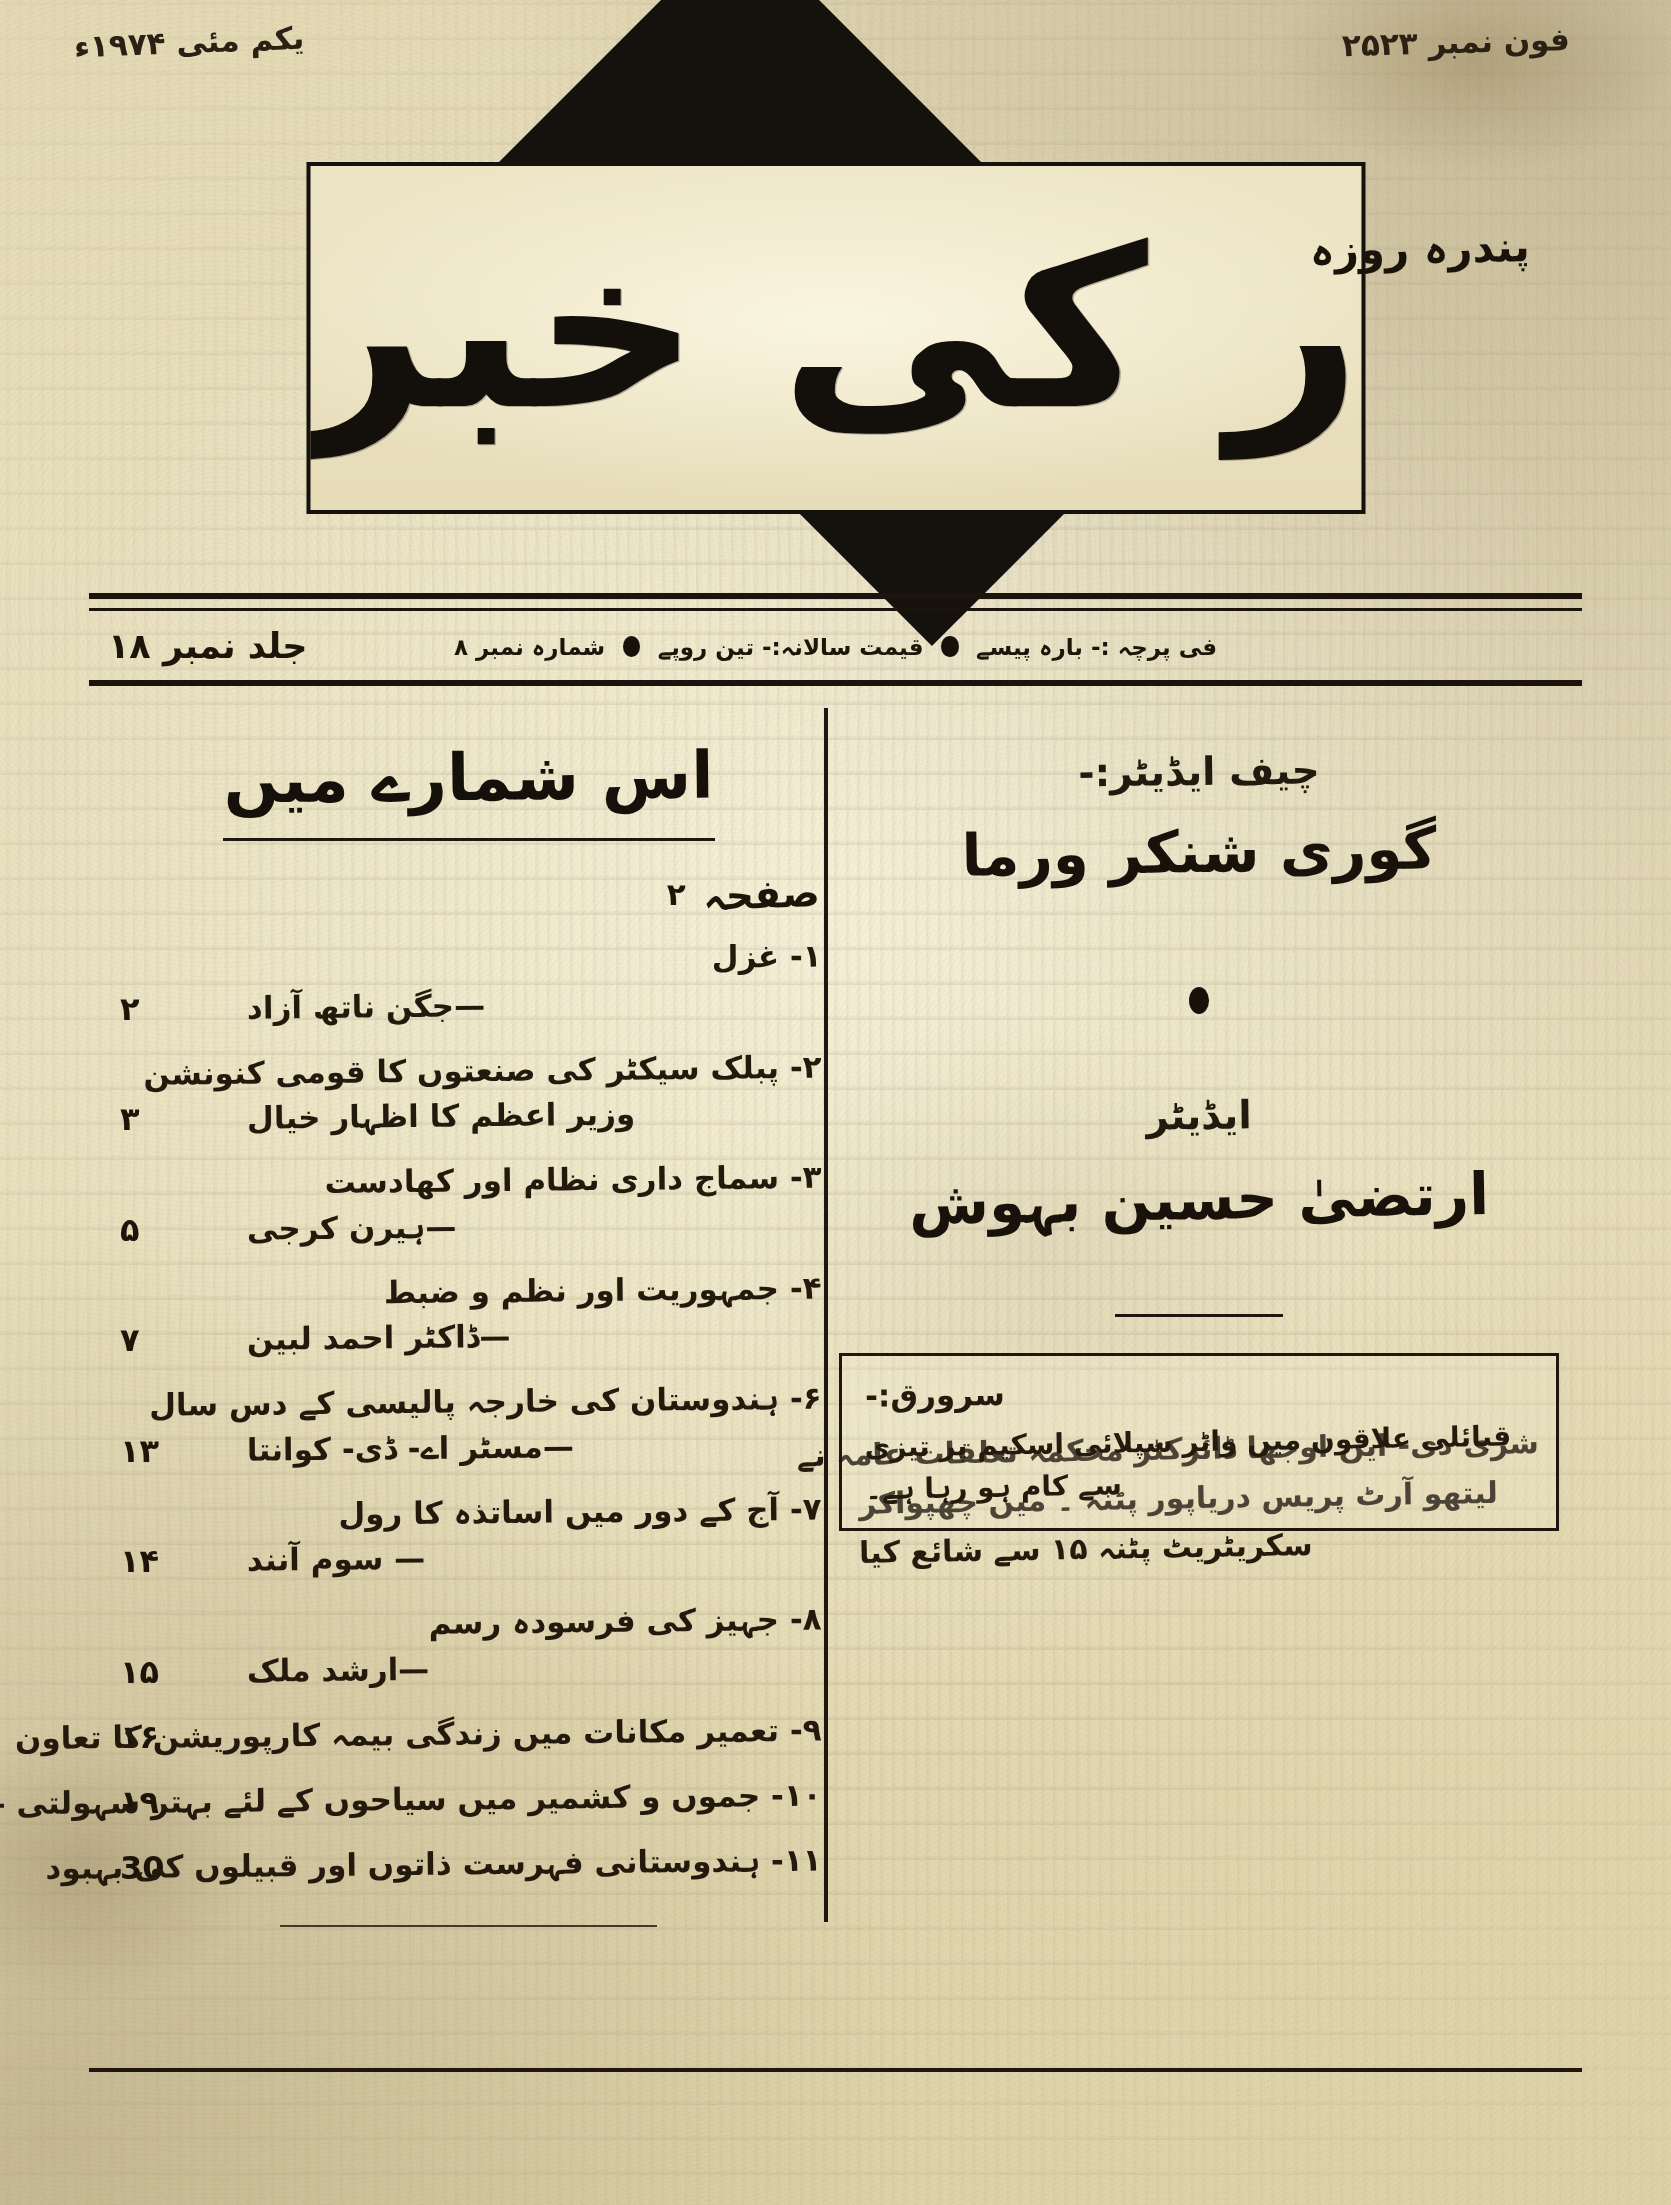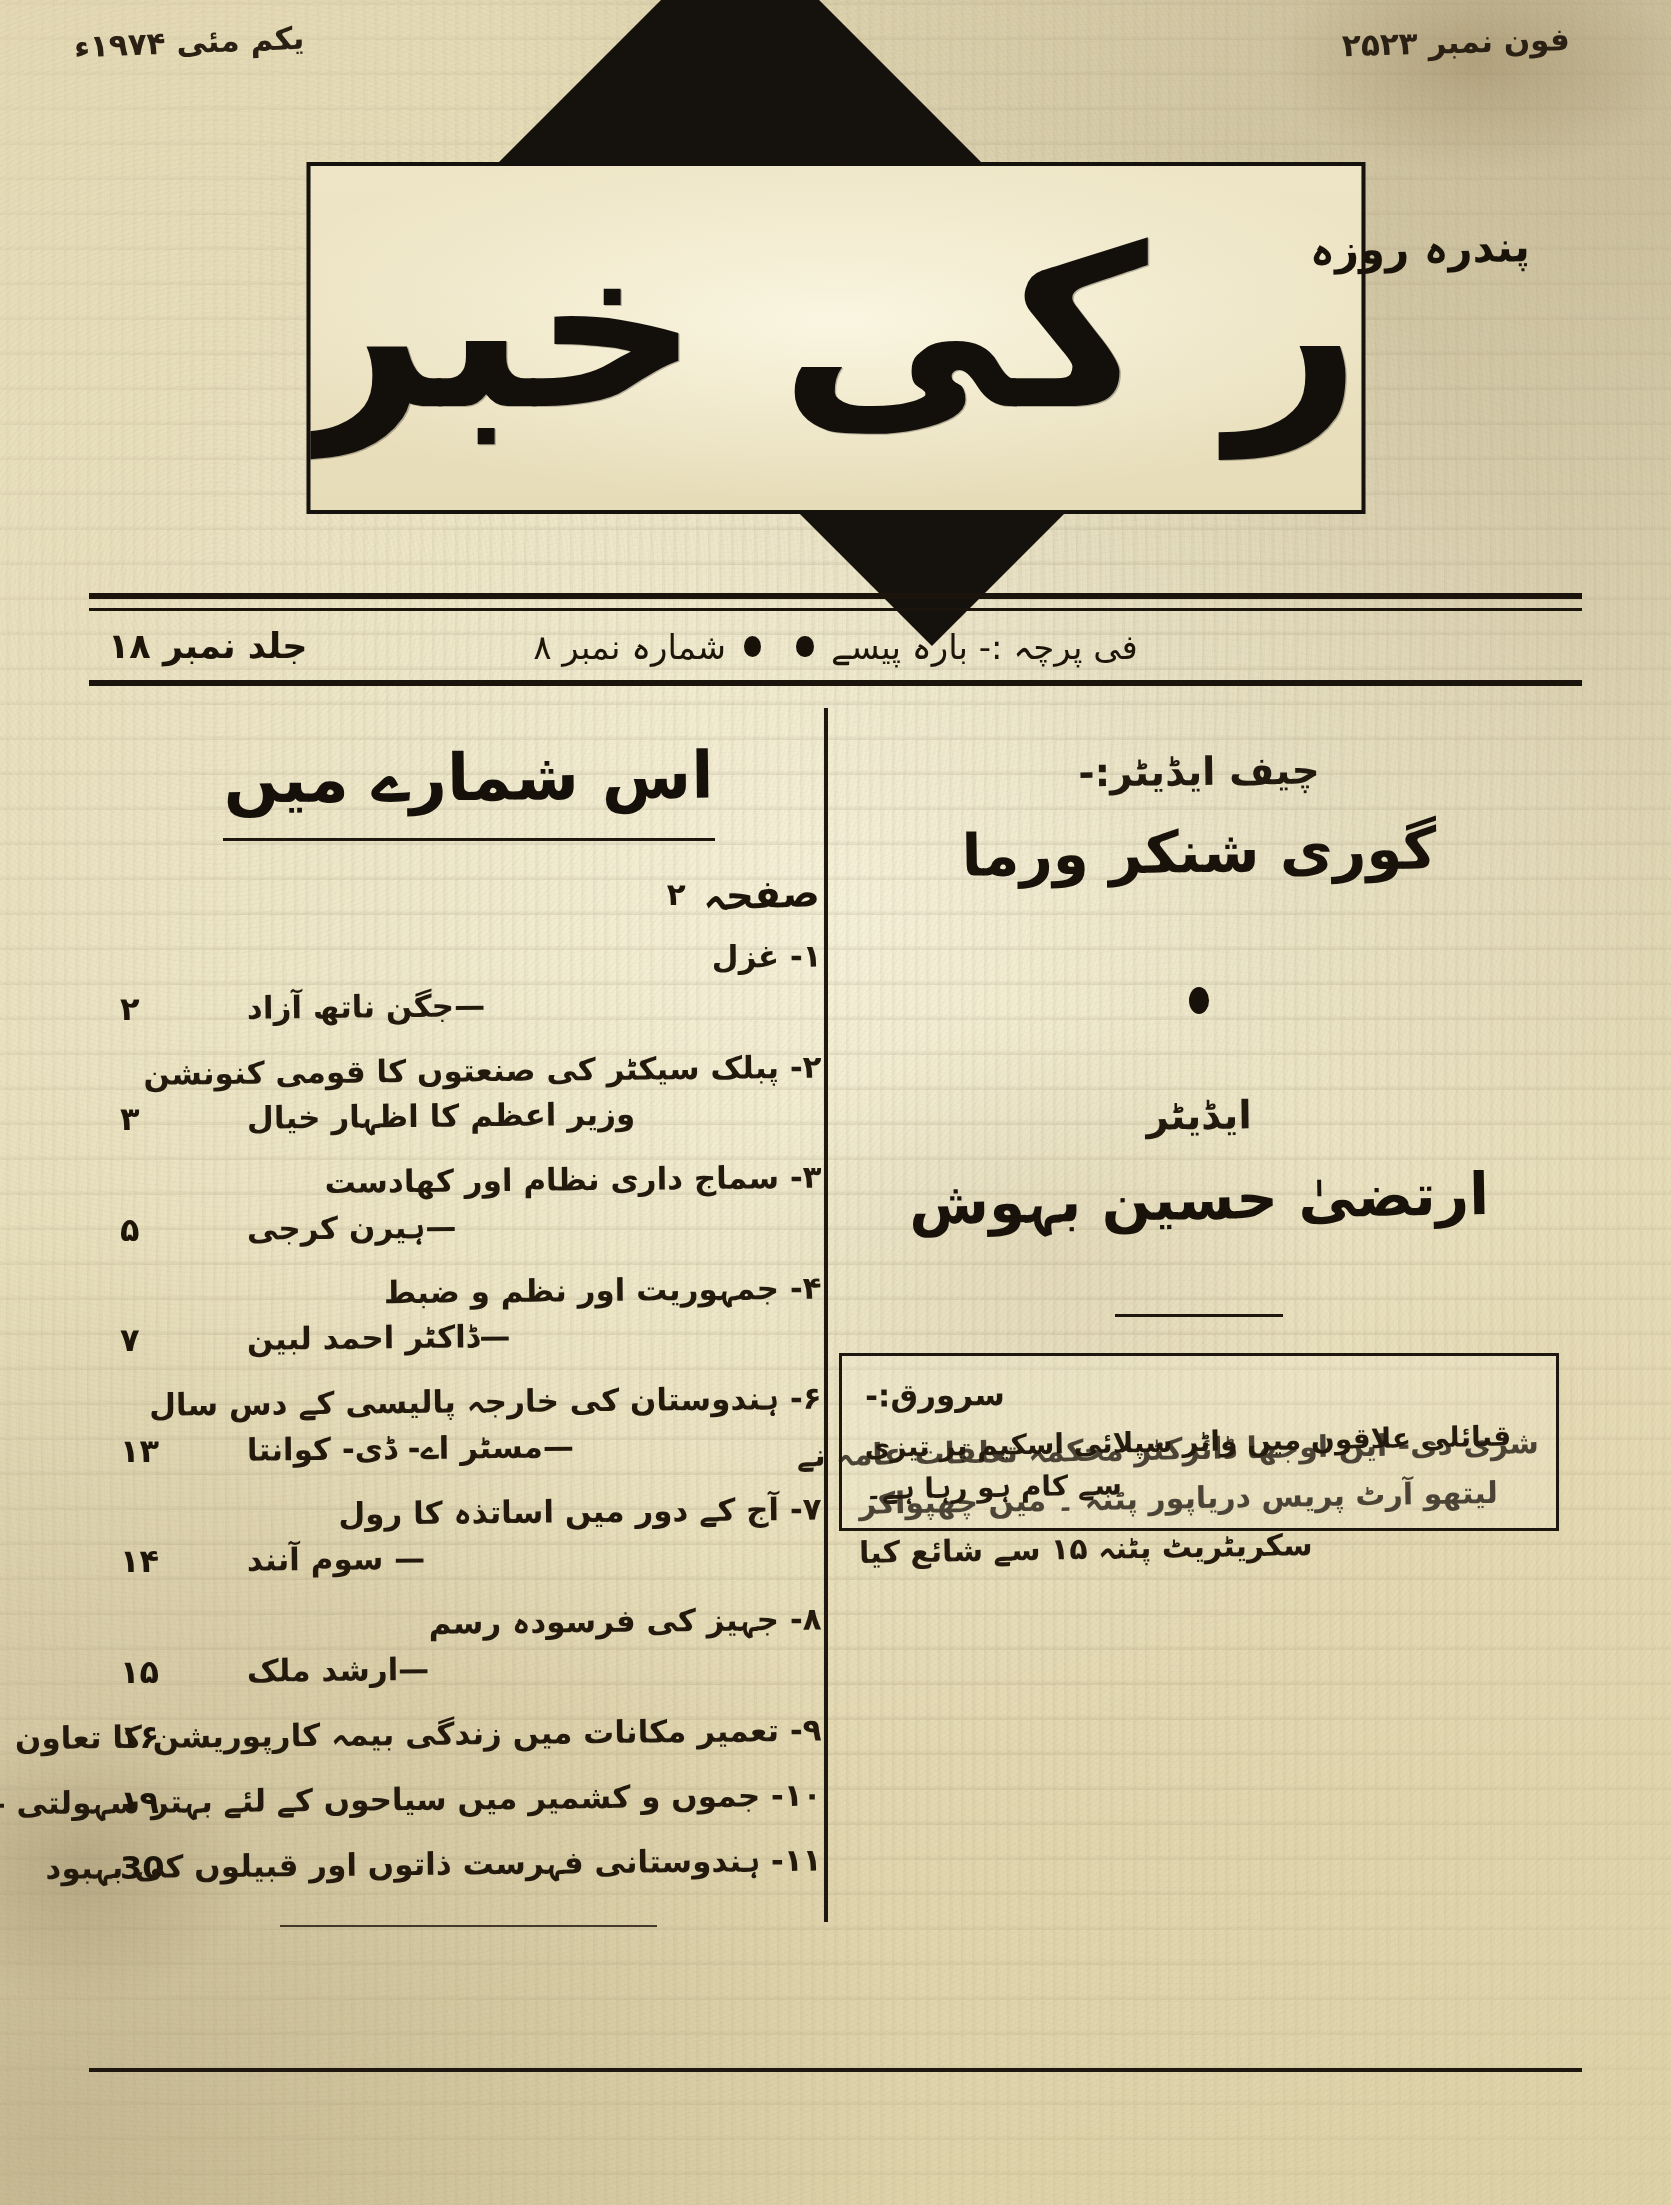--- a/index.html
+++ b/index.html
@@ -96,21 +96,21 @@
   .rule.thin{height:2.7px;}
   .r1{left:89px;right:89px;top:593px;}
   .r2{left:89px;right:89px;top:608px;}
   .r3{left:89px;right:89px;top:680px;}
 
   .strap{
     position:absolute;left:101px;right:101px;top:614px;height:65px;
     display:flex;align-items:center;justify-content:center;
     direction:rtl;
   }
-  .strap .seg{font-size:34px;font-weight:400;color:#1d1509;white-space:nowrap;}
+  .strap .seg{font-size:23px;font-weight:700;color:#1d1509;white-space:nowrap;}
   .dot{
     display:inline-block;width:17.5px;height:21.6px;border-radius:50%;
     background:#17110a;margin:0 17.5px;vertical-align:middle;
   }
 
   
   .cols{position:absolute;left:89px;right:89px;top:701px;bottom:94px;}
   .vdiv{position:absolute;right:754px;top:6.7px;bottom:189px;width:4px;background:#1d1710;}
   .hbot{position:absolute;left:0;right:0;bottom:39px;height:4px;background:#1d1710;}
 
@@ -194,20 +194,21 @@
       <div class="masttitle">بہار کی خبریں</div>
     </div>
     <div class="mastsub">پندرہ روزہ</div>
   </div>
 
   <div class="rule thick r1"></div>
   <div class="rule thin r2"></div>
   <div class="strap">
     <span class="seg">فی پرچہ :- بارہ پیسے</span>
     <span class="dot"></span>
+    <span class="seg">قیمت سالانہ:- تین روپے</span>
     <span class="dot"></span>
     <span class="seg">شمارہ نمبر ۸</span>
   </div>
   <div class="rule thick r3"></div>
 
   <div style="position:absolute;left:108px;top:626px;font-size:35px;font-weight:700;color:#1d1509;direction:rtl;">جلد نمبر ۱۸</div>
 
   <div class="cols">
     <div class="vdiv"></div>
     <div class="hbot"></div>

